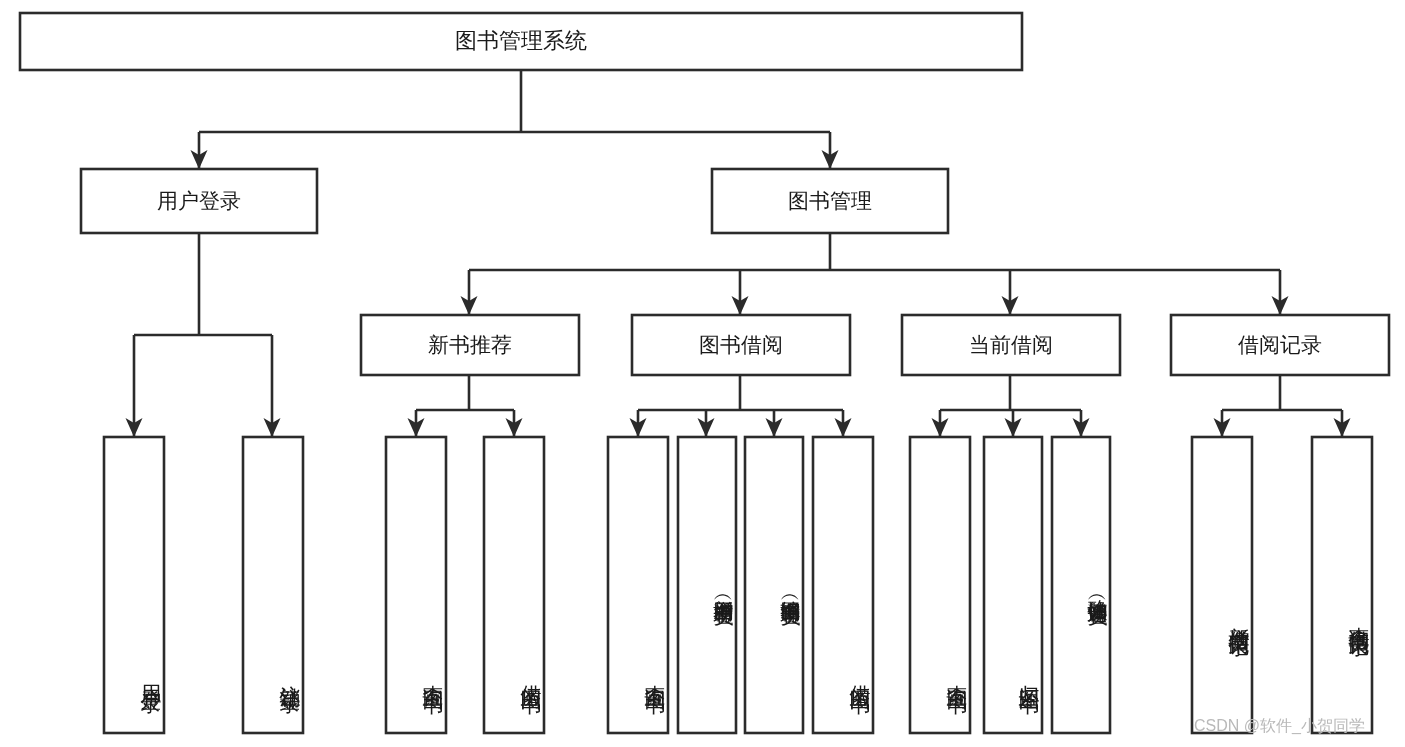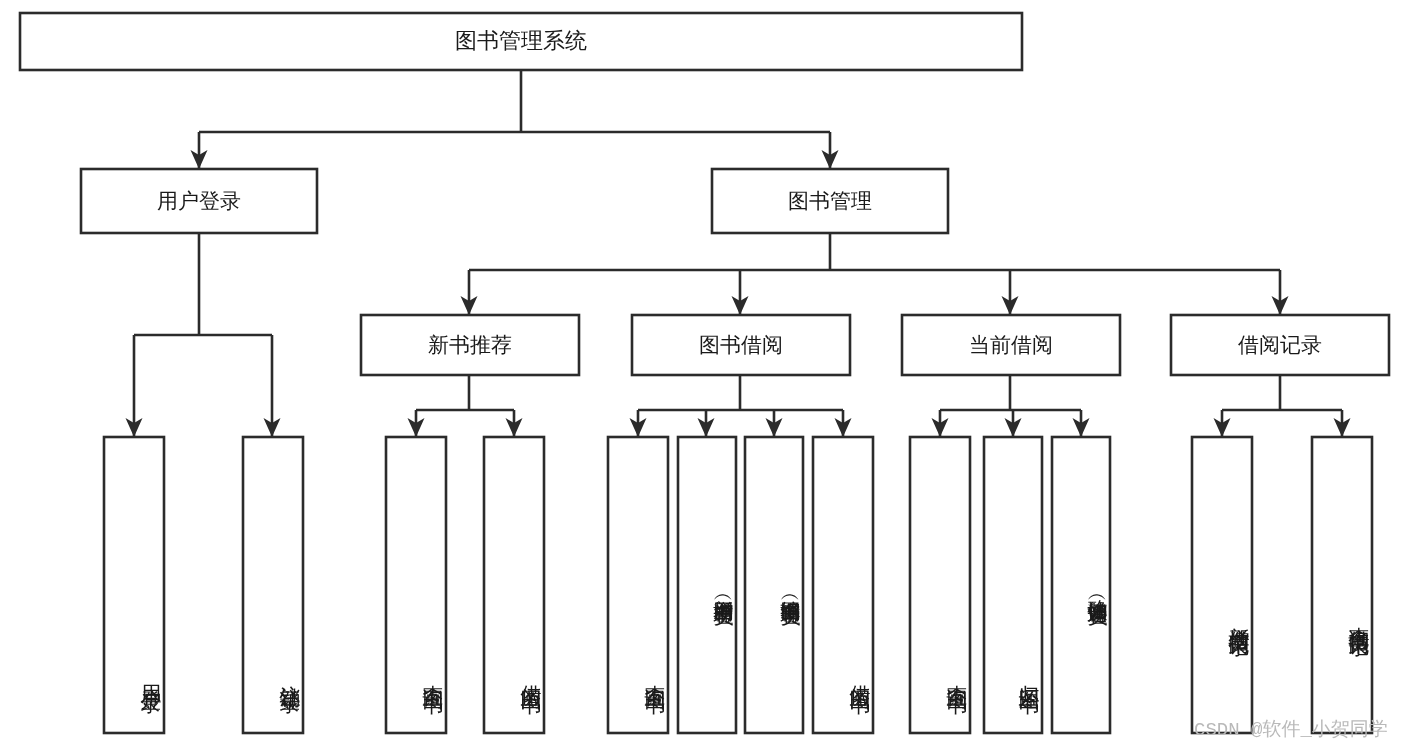--- a/index.html
+++ b/index.html
@@ -67,22 +67,22 @@
     letter-spacing: 3px;
     white-space: nowrap;
     display: flex;
     align-items: flex-start;
     justify-content: center;
     pointer-events: none;
     user-select: none;
   }
   .watermark {
     position: absolute;
-    font-family: Liberation Mono, monospace;
-    font-size: 19px;
+    font-family: Liberation Sans, sans-serif;
+    font-size: 16px;
     color: #b9b9b9;
     white-space: nowrap;
     user-select: none;
   }
 </style>
 </head>
 <body>
 
 <div id="diagram-root">
 

